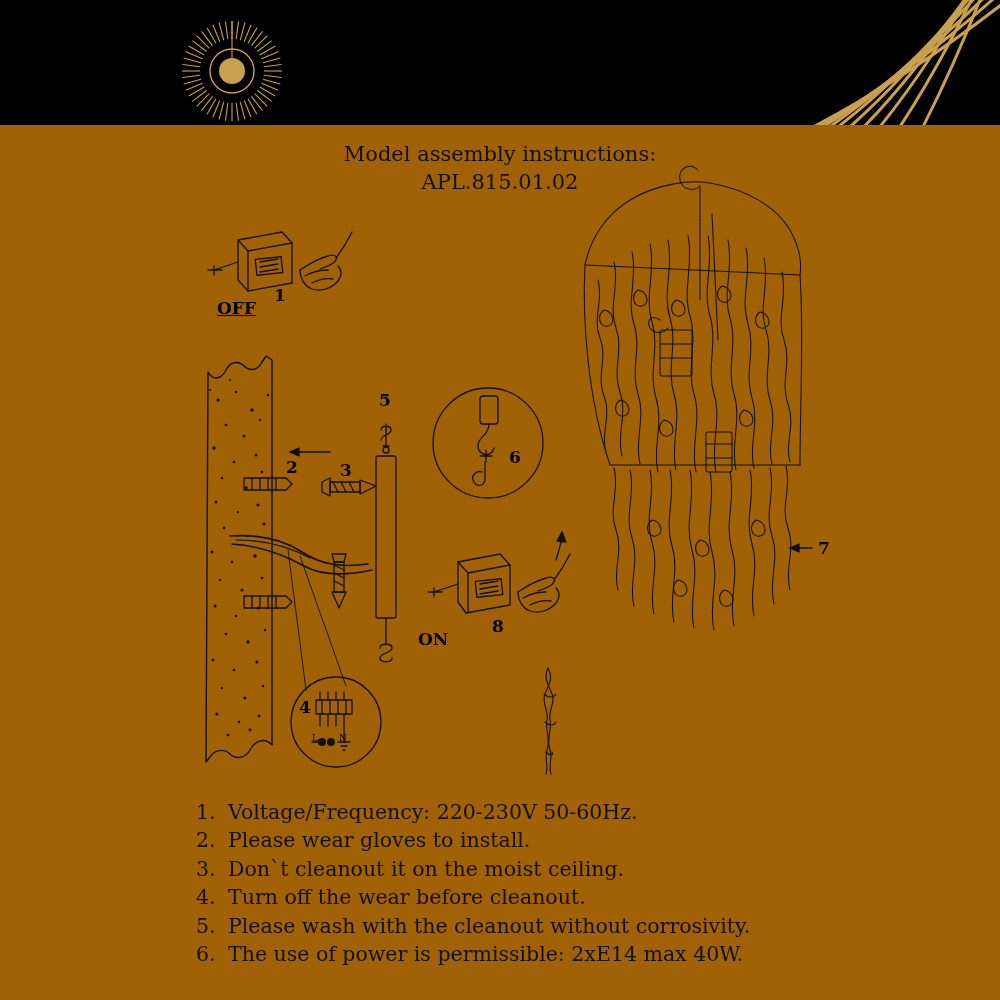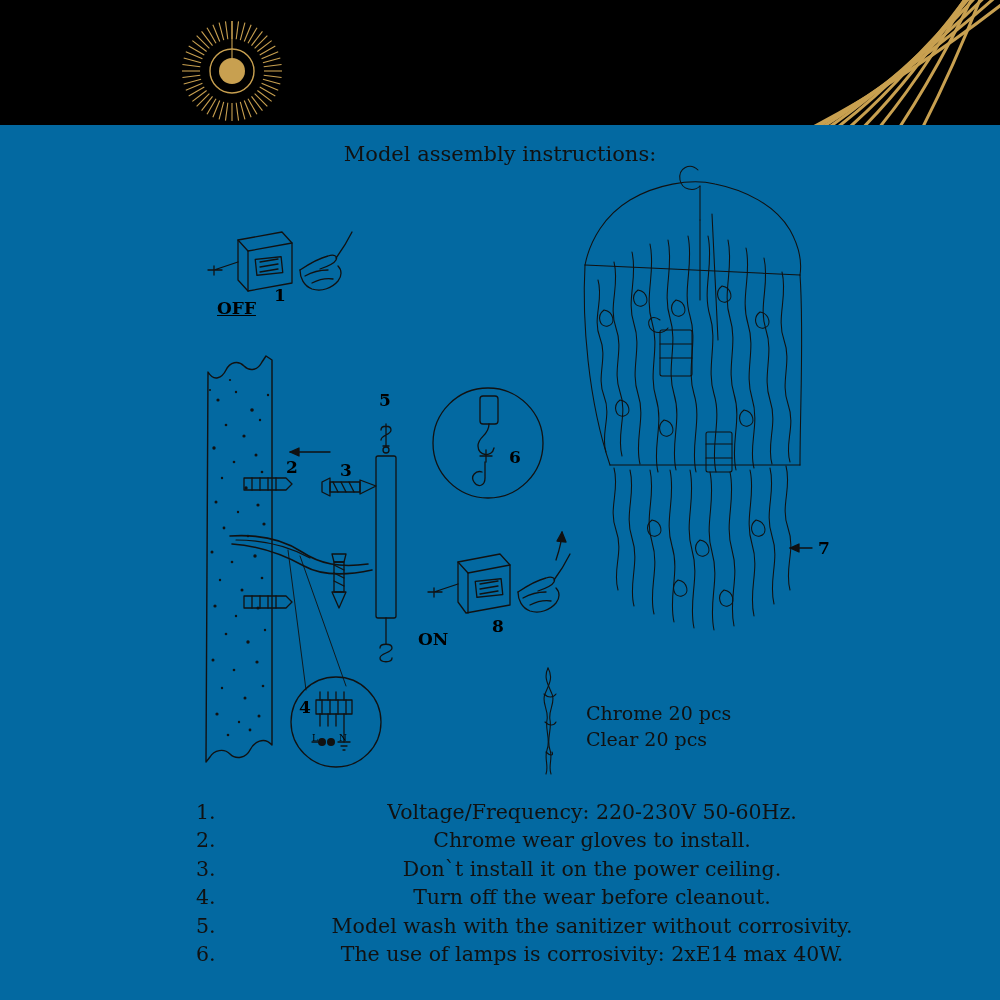--- a/index.html
+++ b/index.html
@@ -13,21 +13,21 @@
     font-family: "DejaVu Sans", sans-serif;
     color: #111;
     position: relative;
     overflow: hidden;
   }
   .page {
     position: absolute;
     left: 0; top: 0;
     width: 1000px;
     height: 1000px;
-    background: #0369a1;
+    background: #a16207;
   }
 
   
   .header {
     position: absolute;
     left: 0; top: 0;
     width: 1000px;
     height: 125px;
     background: #000000;
     overflow: hidden;
@@ -111,21 +111,20 @@
   .note-row {
     display: flex;
     align-items: baseline;
   }
   .note-num {
     width: 32px;
     flex: none;
   }
   .note-txt {
     flex: 1;
-    text-align: center;
   }
 </style>
 </head>
 <body>
 
 <div class="page">
 
   <div class="header">
 
     <svg class="sunburst" viewBox="0 0 108 108">
@@ -199,20 +198,21 @@
         <path d="M160 330 C 246 268 340 162 422 -8" stroke-width="3"></path>
         <path d="M192 330 C 270 258 352 142 424 -30" stroke-width="3"></path>
         <path d="M226 330 C 296 246 366 120 426 -52" stroke-width="3"></path>
         <path d="M262 330 C 322 232 380 96 428 -74" stroke-width="3"></path>
       </g>
     </svg>
   </div>
 
   <div class="title-block">
     <div class="title-line1">Model assembly instructions:</div>
+    <div class="title-line2">APL.815.01.02</div>
   </div>
 
   <svg class="diagram" viewBox="0 0 1000 1000">
     <g stroke="#111" fill="none" stroke-width="1.3" stroke-linejoin="round" stroke-linecap="round">
 
       <g>
         <path d="M238 240 L282 232 L292 243 L292 283 L248 291 L238 280 Z"></path>
         <path d="M238 240 L248 251 L292 243"></path>
         <path d="M248 251 L248 291"></path>
         <rect x="256" y="258" width="26" height="16" transform="rotate(-6 269 266)"></rect>
@@ -448,45 +448,41 @@
   <div class="lab lab-bold" style="left:340px; top:460px;">3</div>
   <div class="lab lab-bold" style="left:299px; top:697px;">4</div>
   <div class="lab lab-bold" style="left:379px; top:390px;">5</div>
   <div class="lab lab-bold" style="left:509px; top:447px;">6</div>
   <div class="lab lab-bold" style="left:818px; top:538px;">7</div>
   <div class="lab lab-bold" style="left:418px; top:629px;">ON</div>
   <div class="lab lab-bold" style="left:492px; top:616px;">8</div>
   <div class="lab" style="left:312px; top:733px; font-size:9px;">L</div>
   <div class="lab" style="left:339px; top:733px; font-size:9px;">N</div>
 
-  <div class="parts">
-    <div>Chrome 20 pcs</div>
-    <div>Clear 20 pcs</div>
-  </div>
 
   <div class="notes">
     <div class="note-row">
       <span class="note-num">1.</span>
       <span class="note-txt">Voltage/Frequency: 220-230V 50-60Hz.</span>
     </div>
     <div class="note-row">
       <span class="note-num">2.</span>
-      <span class="note-txt">Chrome wear gloves to install.</span>
+      <span class="note-txt">Please wear gloves to install.</span>
     </div>
     <div class="note-row">
       <span class="note-num">3.</span>
-      <span class="note-txt">Don`t install it on the power ceiling.</span>
+      <span class="note-txt">Don`t cleanout it on the moist ceiling.</span>
     </div>
     <div class="note-row">
       <span class="note-num">4.</span>
       <span class="note-txt">Turn off the wear before cleanout.</span>
     </div>
     <div class="note-row">
       <span class="note-num">5.</span>
-      <span class="note-txt">Model wash with the sanitizer without corrosivity.</span>
+      <span class="note-txt">Please wash with the cleanout without corrosivity.</span>
     </div>
     <div class="note-row">
       <span class="note-num">6.</span>
-      <span class="note-txt">The use of lamps is corrosivity: 2xE14 max 40W.</span>
+      <span class="note-txt">The use of power is permissible: 2xE14 max 40W.</span>
     </div>
   </div>
 
 </div>
 
 </body></html>

